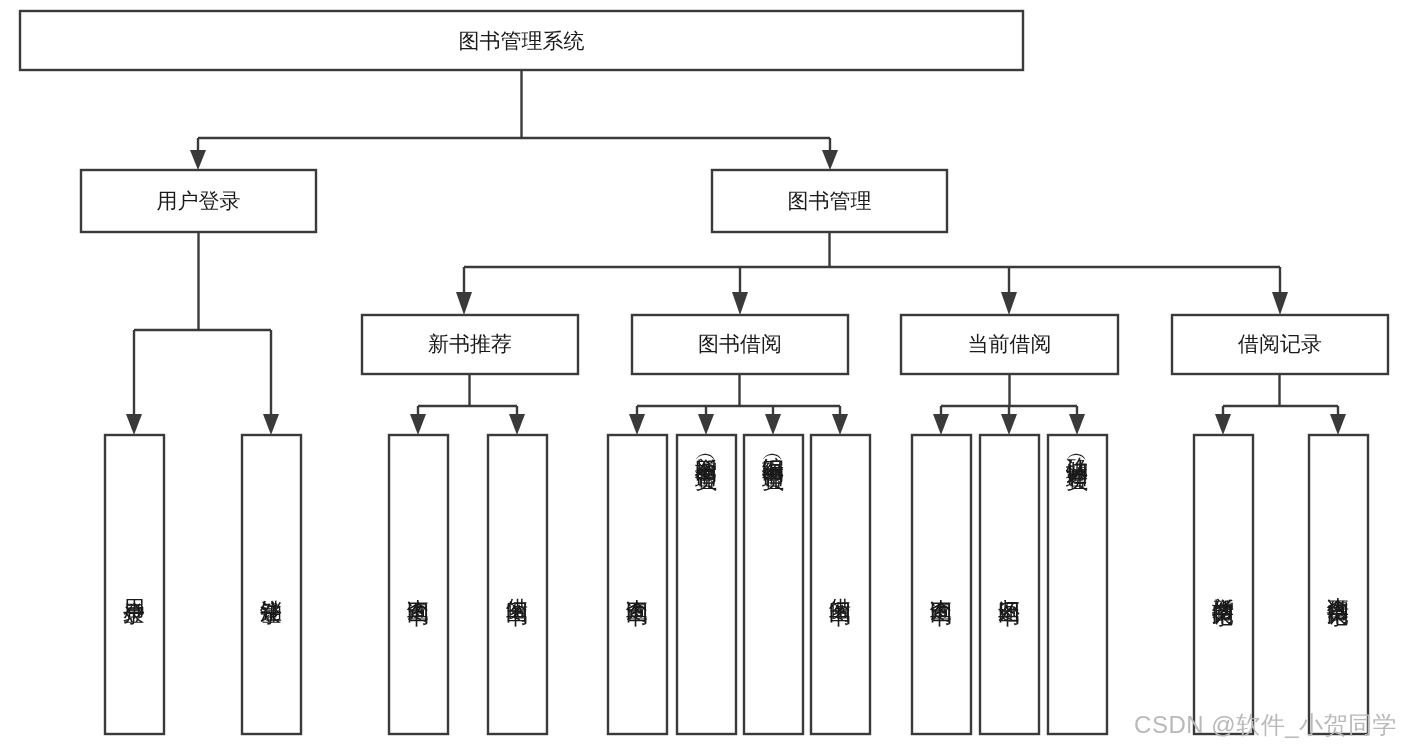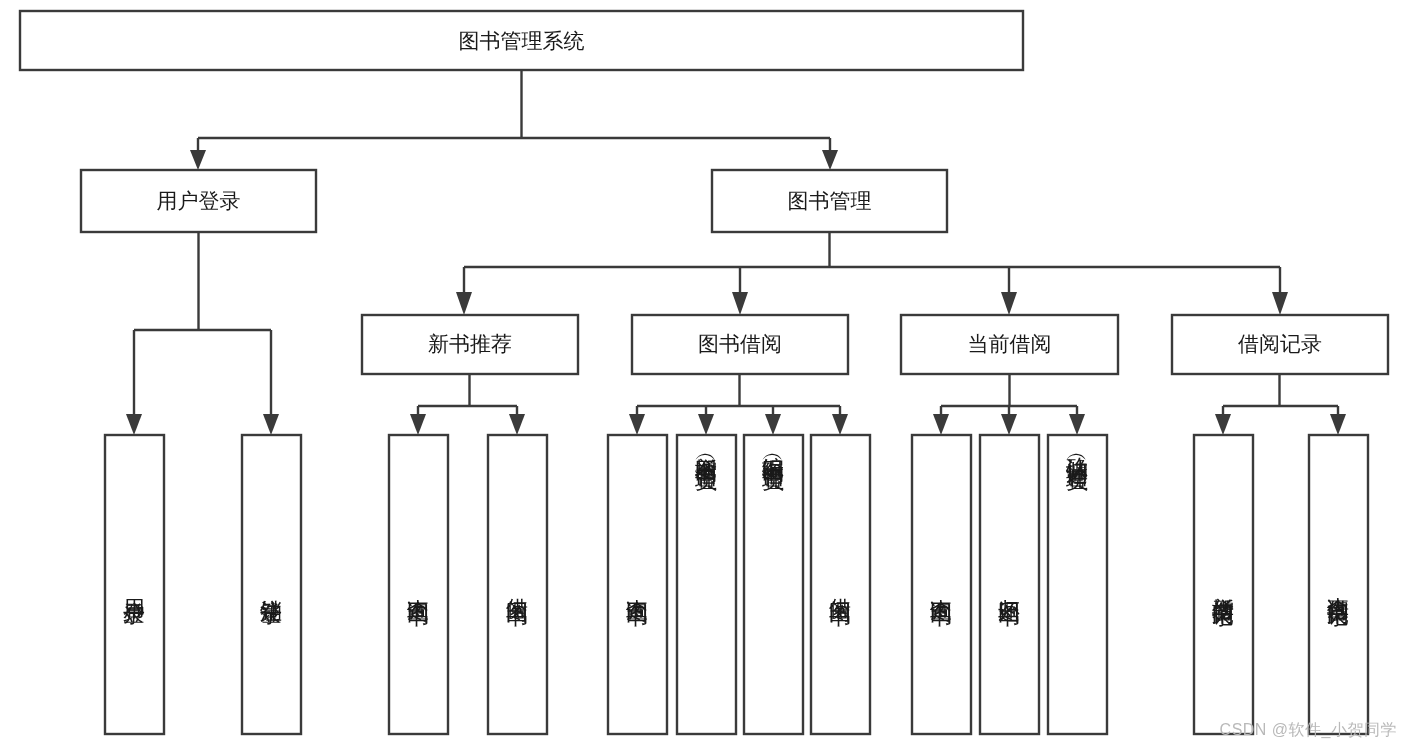--- a/index.html
+++ b/index.html
@@ -64,21 +64,21 @@
     justify-content: center;
     pointer-events: none;
   }
   .leaf-center { align-items: center; }
   .leaf-top { align-items: flex-start; padding-top: 4px; }
   .watermark {
     position: absolute;
     right: 8px;
     bottom: 6px;
     font-family: "Liberation Sans", "DejaVu Sans", sans-serif;
-    font-size: 16px;
+    font-size: 24px;
     color: #b9b9b9;
     white-space: nowrap;
     letter-spacing: 0.5px;
   }
 </style>
 </head>
 <body>
 
 <div id="diagram-root">
 

